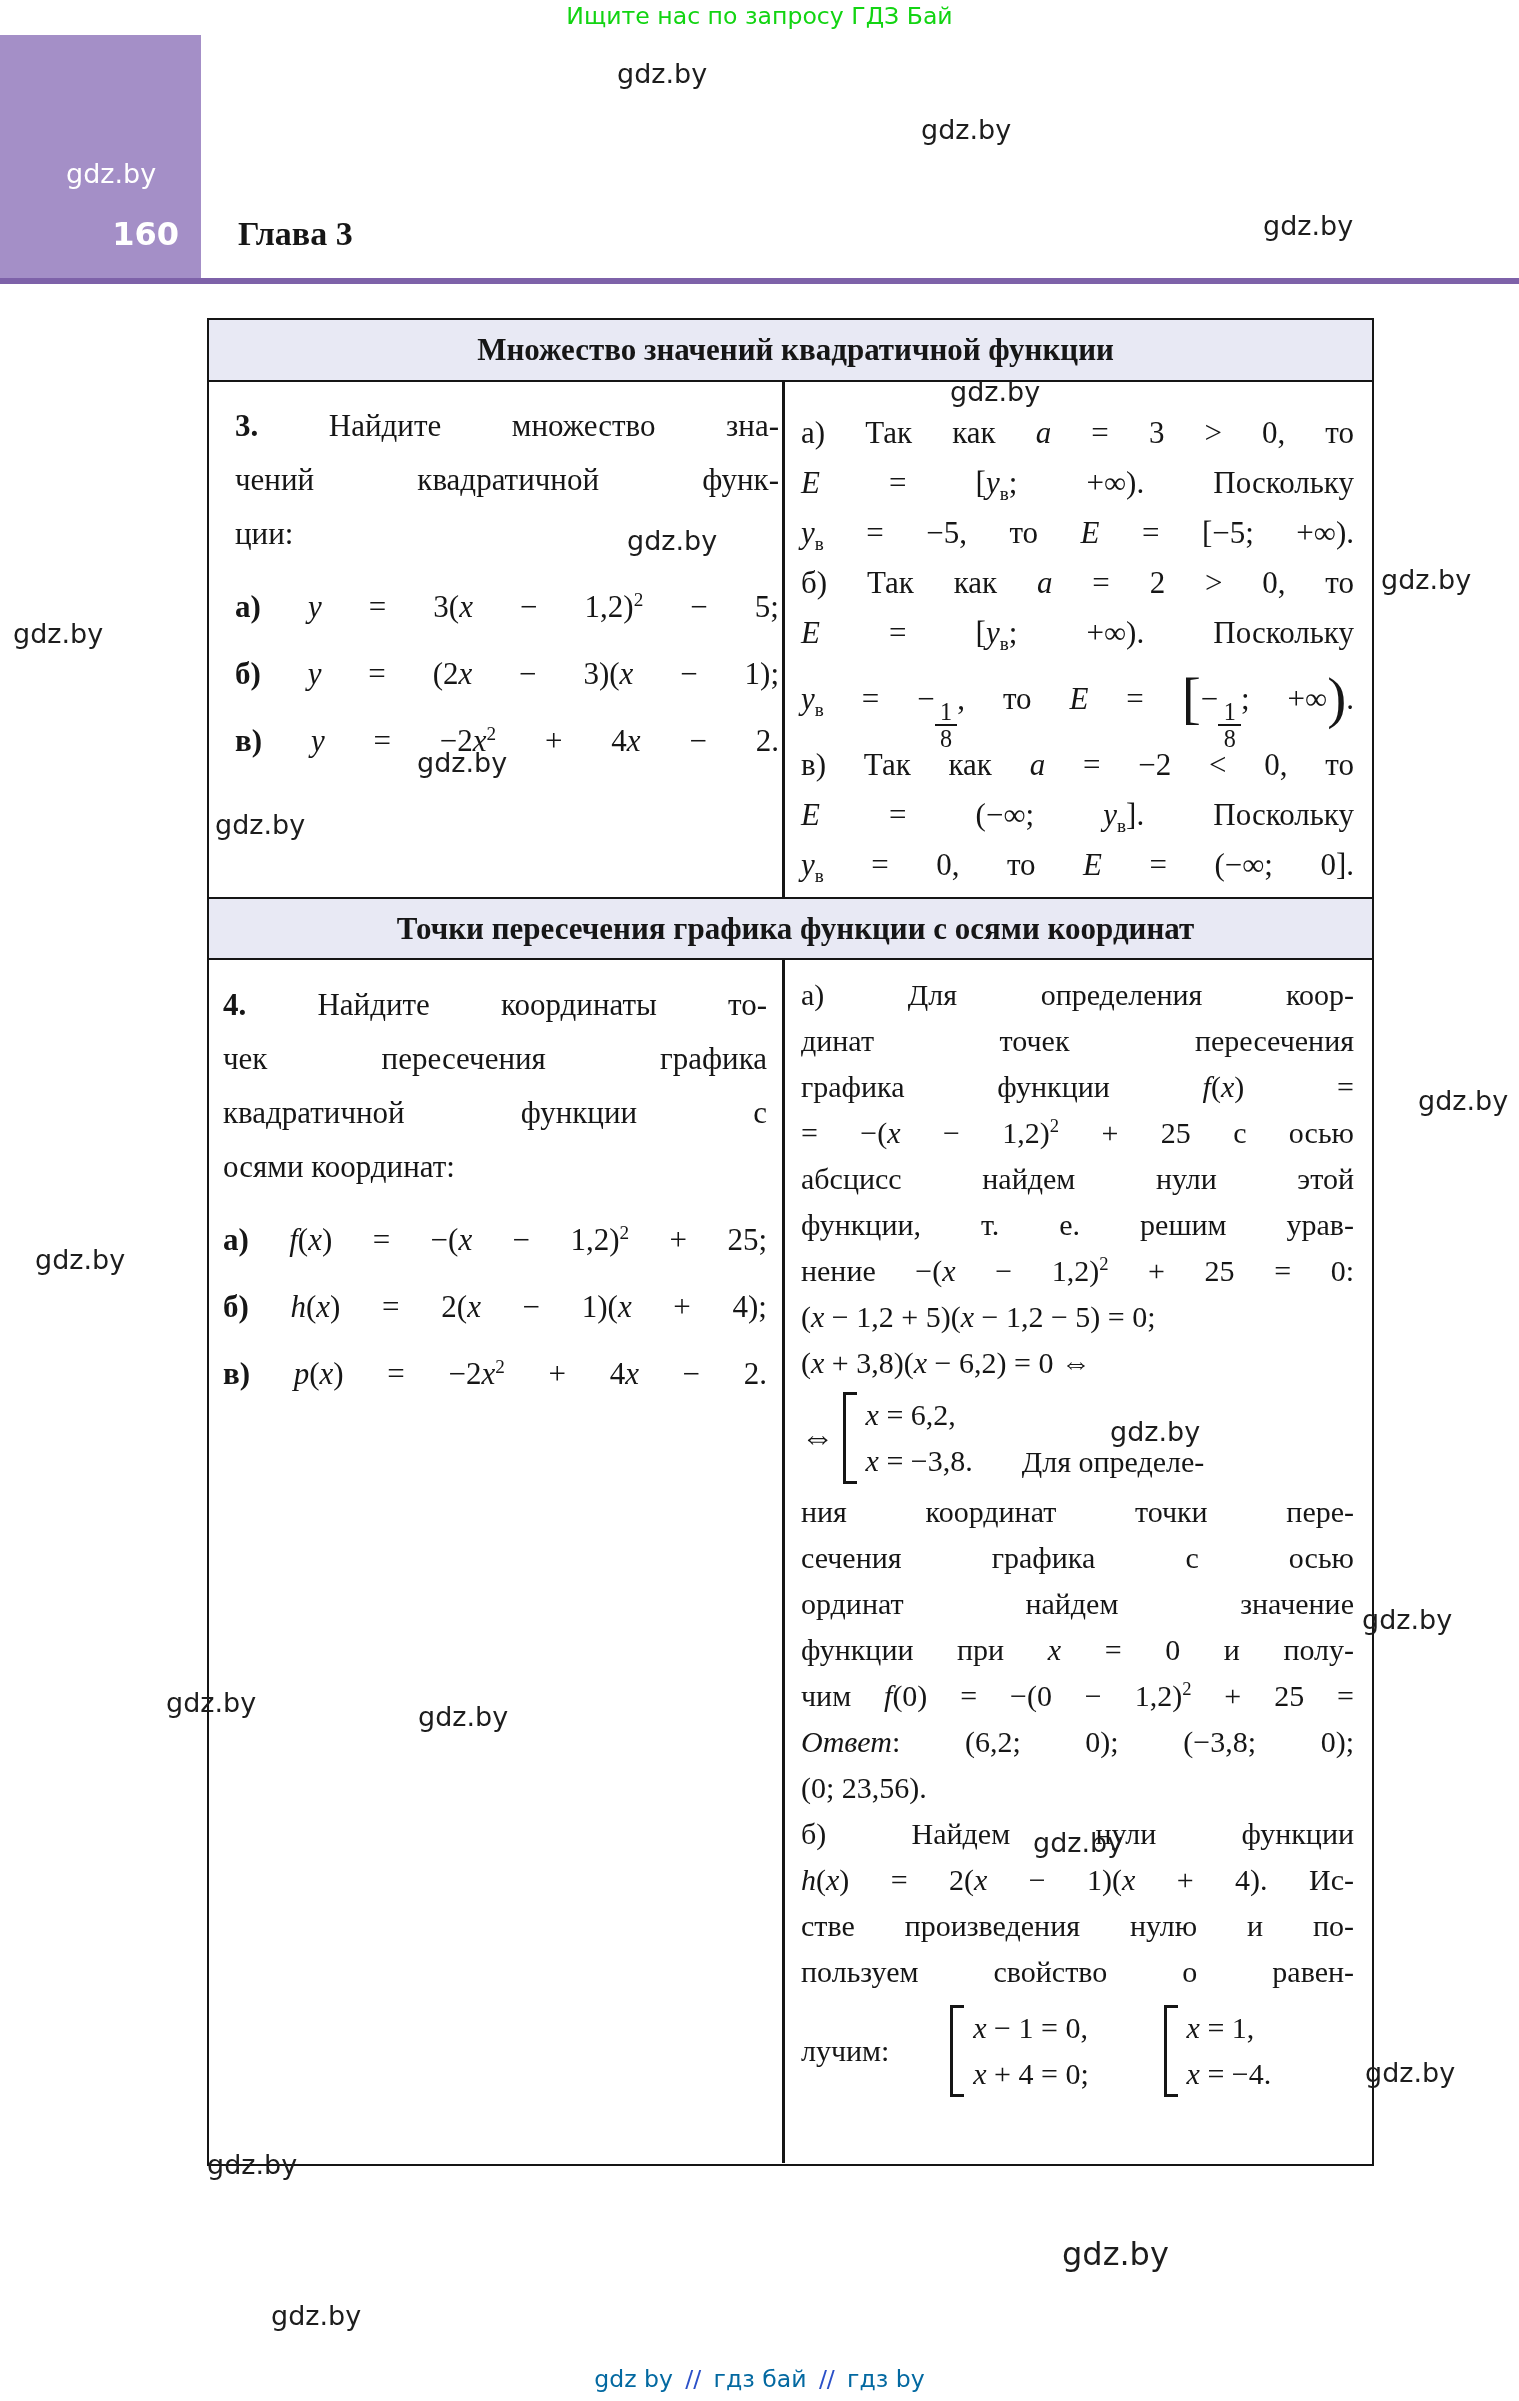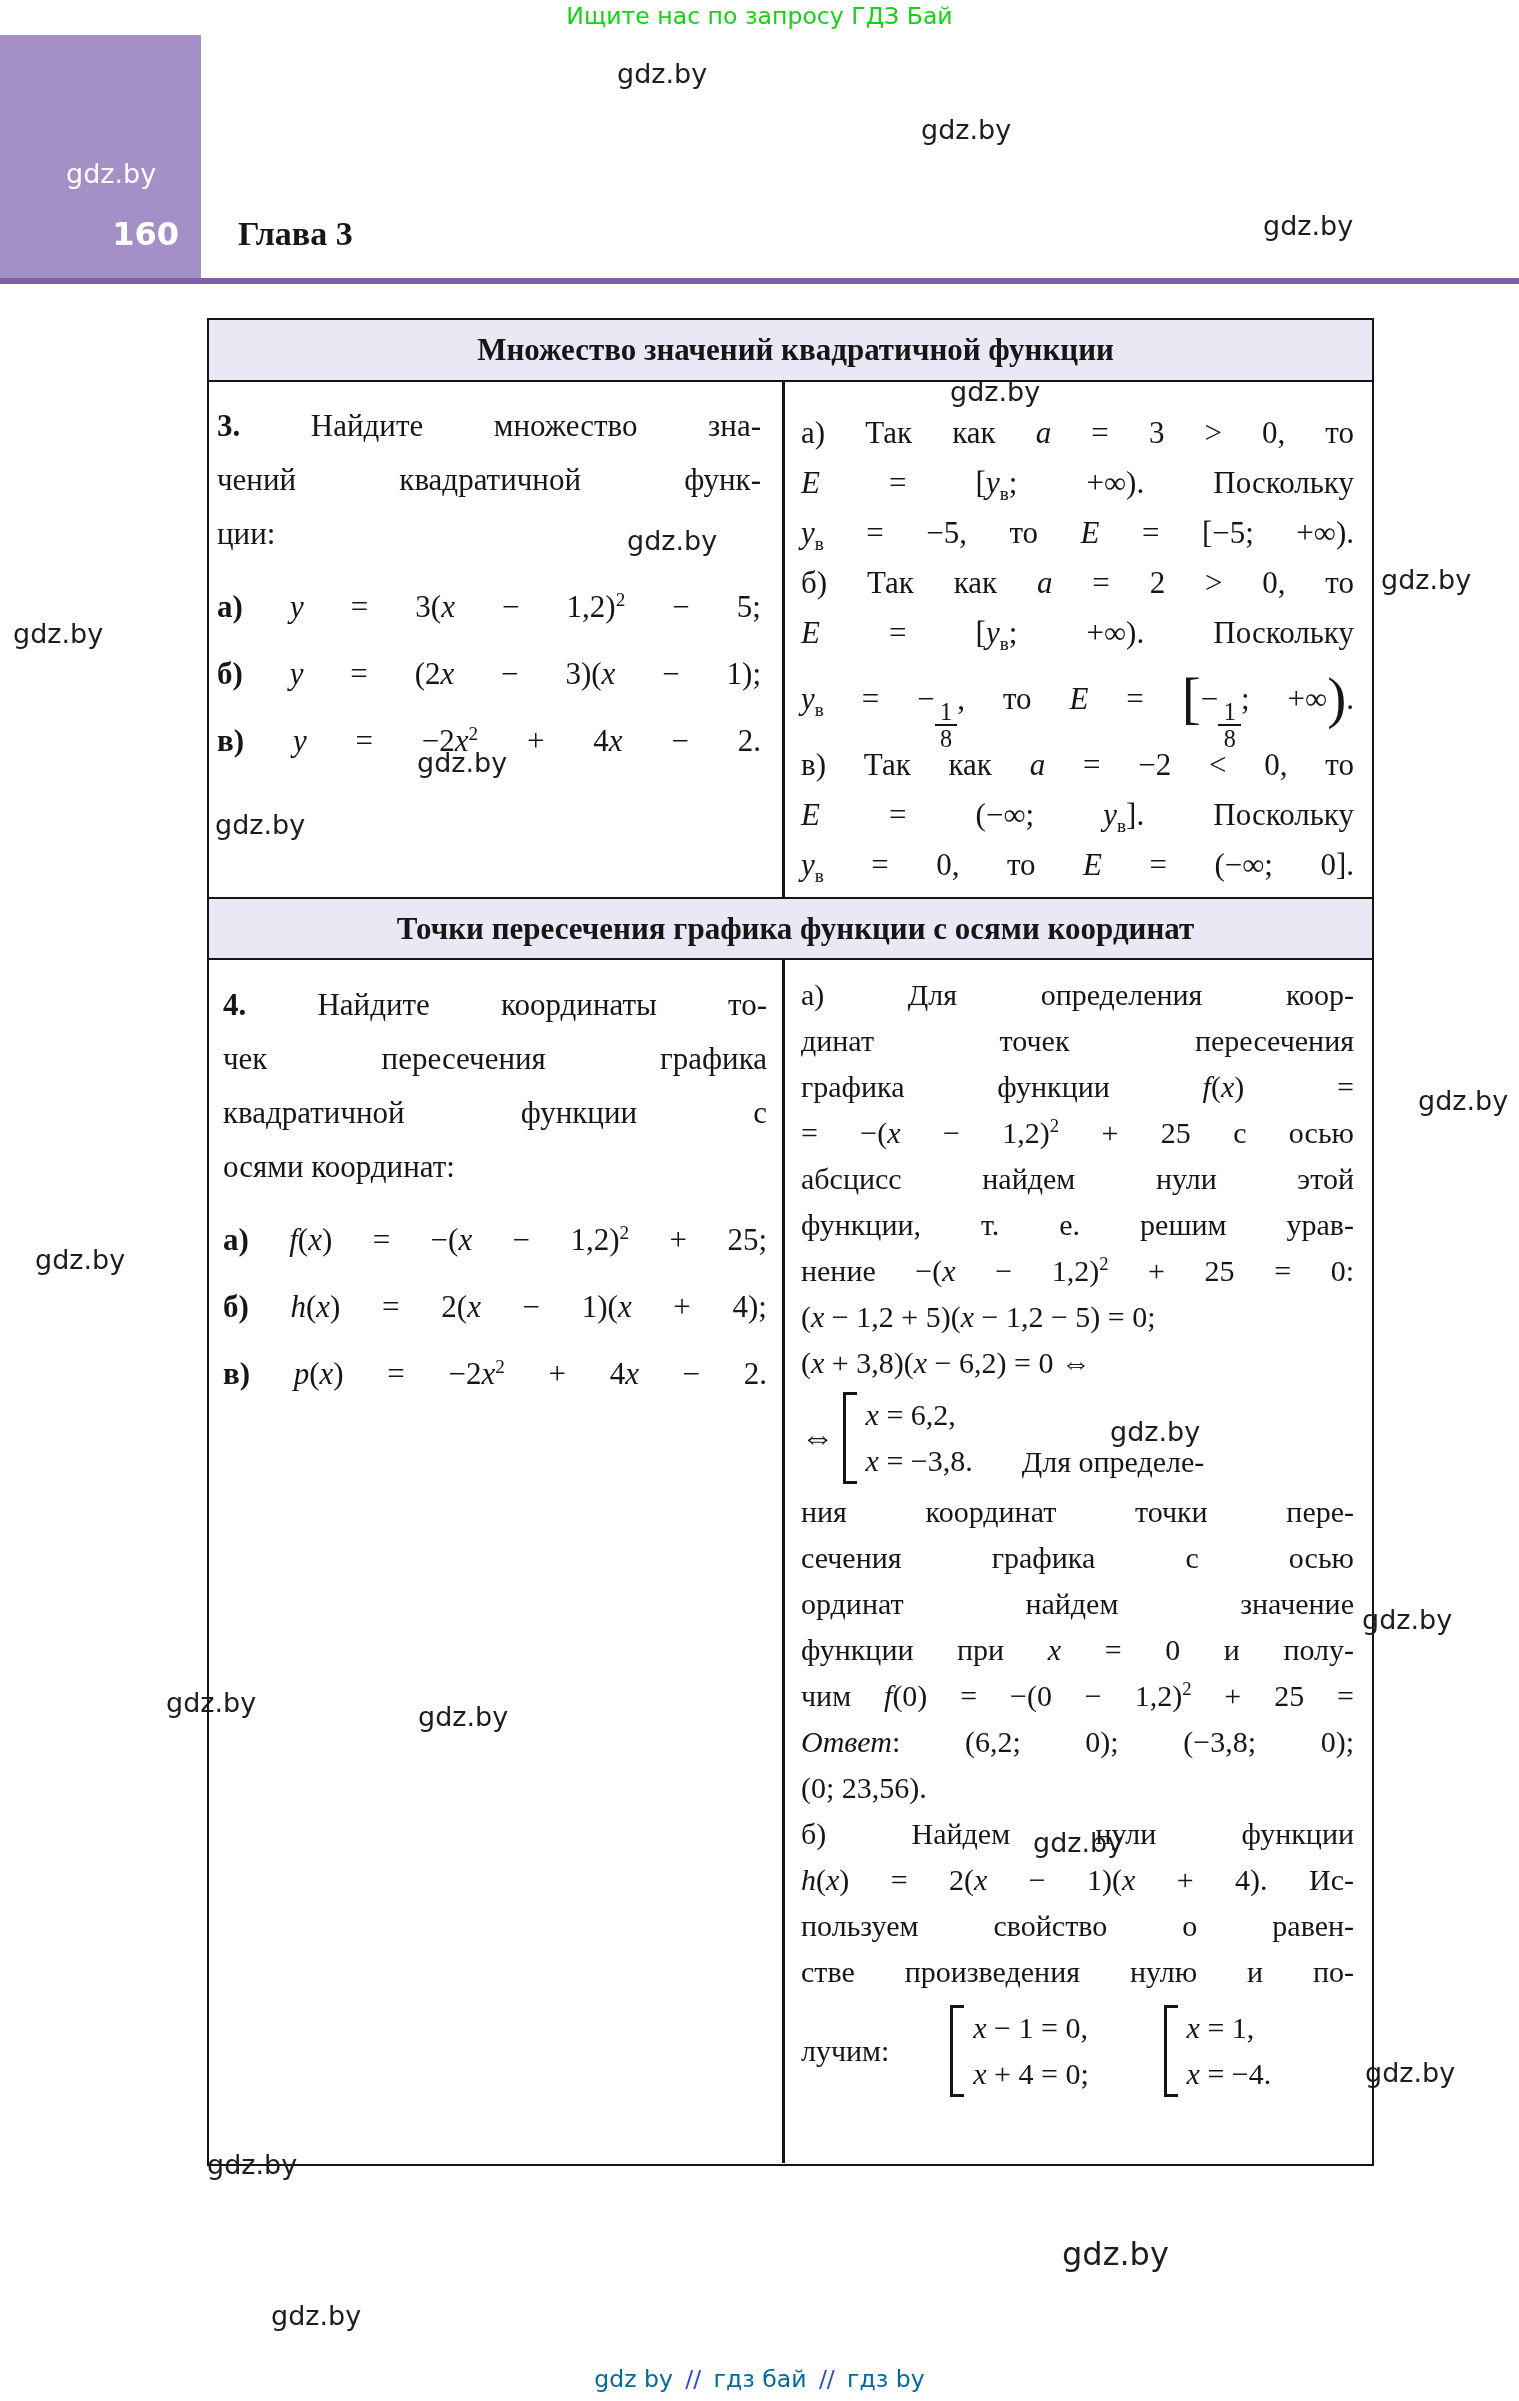--- a/index.html
+++ b/index.html
@@ -34,21 +34,21 @@
     position:absolute;left:0;width:100%;background:#e8e9f4;text-align:center;
     font-weight:bold;font-size:31px;display:flex;align-items:center;justify-content:center;padding-left:10px;
   }
   #hdr1{top:0;height:62px;border-bottom:2.6px solid #151515}
   #hdr2{top:577px;height:63px;border-top:2.6px solid #151515;border-bottom:2.6px solid #151515}
   .vdiv{position:absolute;width:2.6px;background:#151515;left:573px}
   #vdiv1{top:62px;height:515px}
   #vdiv2{top:640px;height:1203px}
 
   .cell{position:absolute;font-size:31px}
-  #problem-3-cell{left:8px;top:79px;width:544px}
+  #problem-3-cell{left:26px;top:79px;width:544px}
   #solution-3-cell{left:592px;top:88px;width:553px}
   #problem-4-cell{left:14px;top:658px;width:544px}
   #solution-4-cell{left:592px;top:652px;width:553px;font-size:30px}
 
   .tl{text-align:justify;text-align-last:justify;height:47px;line-height:47px}
   .noj{text-align-last:left}
   .pr{height:54px;line-height:54px}
   .fm{height:67px;line-height:67px}
   .gap{margin-top:12.3px}
   #solution-3-cell .tl{height:50px;line-height:50px}
@@ -183,22 +183,22 @@
     <div>
         <div class="tl "><span class="">ния координат точки пере-</span></div>
         <div class="tl "><span class="">сечения графика с осью</span></div>
         <div class="tl "><span class="">ординат найдем значение</span></div>
         <div class="tl "><span class="">функции при </span><span class="it">x</span><span class=""> = 0 и полу-</span></div>
         <div class="tl "><span class="">чим </span><span class="it">f</span><span class="">(0) = −(0 − 1,2)</span><span class="sup">2</span><span class=""> + 25 =</span></div>
         <div class="tl "><span class="it">Ответ</span><span class="">: (6,2; 0); (−3,8; 0);</span></div>
         <div class="tl noj"><span class="">(0; 23,56).</span></div>
         <div class="tl "><span class="">б) Найдем нули функции</span></div>
         <div class="tl "><span class="it">h</span><span class="">(</span><span class="it">x</span><span class="">) = 2(</span><span class="it">x</span><span class=""> − 1)(</span><span class="it">x</span><span class=""> + 4). Ис-</span></div>
+        <div class="tl "><span class="">стве произведения нулю и по-</span></div>
         <div class="tl "><span class="">пользуем свойство о равен-</span></div>
-        <div class="tl "><span class="">стве произведения нулю и по-</span></div>
       </div>
     <div class="sysrow2">
       <span class="syslabel">лучим:</span>
       <div class="brkgroup">
         <div class="brk"></div>
         <div class="brkrows">
             <div class="tl "><span class="it">x</span><span class=""> − 1 = 0,</span></div>
             <div class="tl "><span class="it">x</span><span class=""> + 4 = 0;</span></div>
           </div>
       </div>

